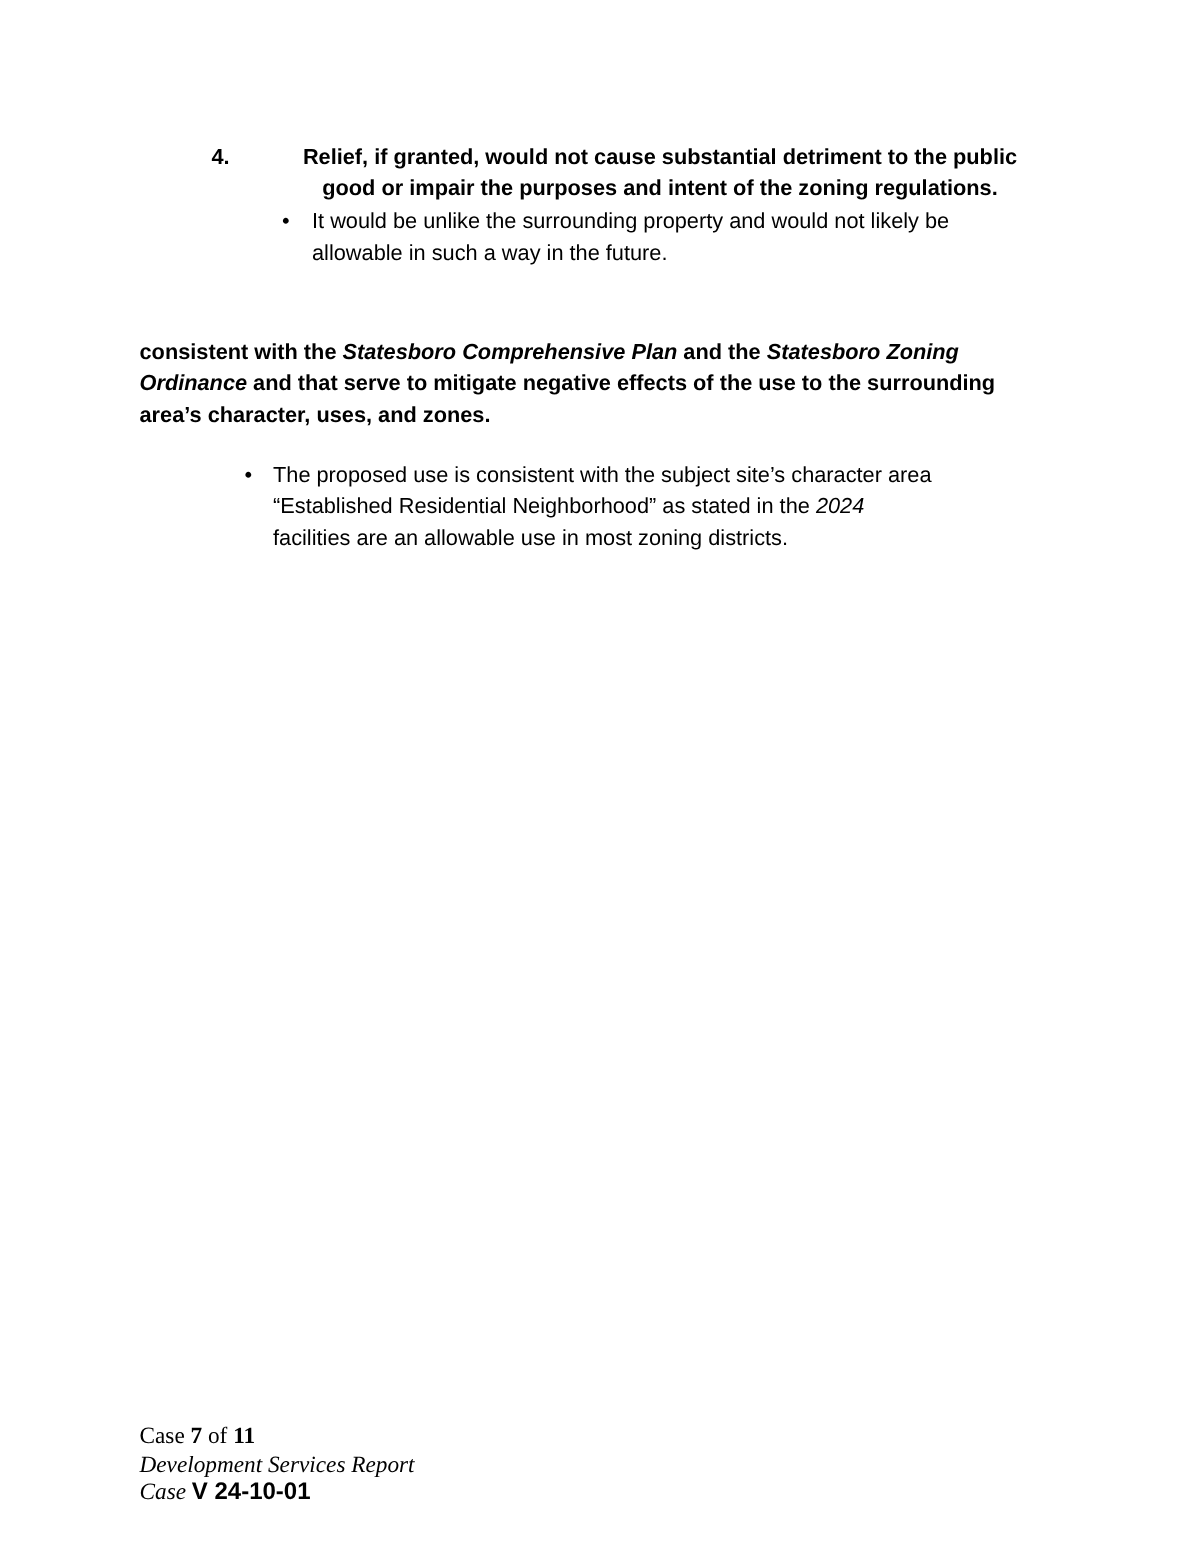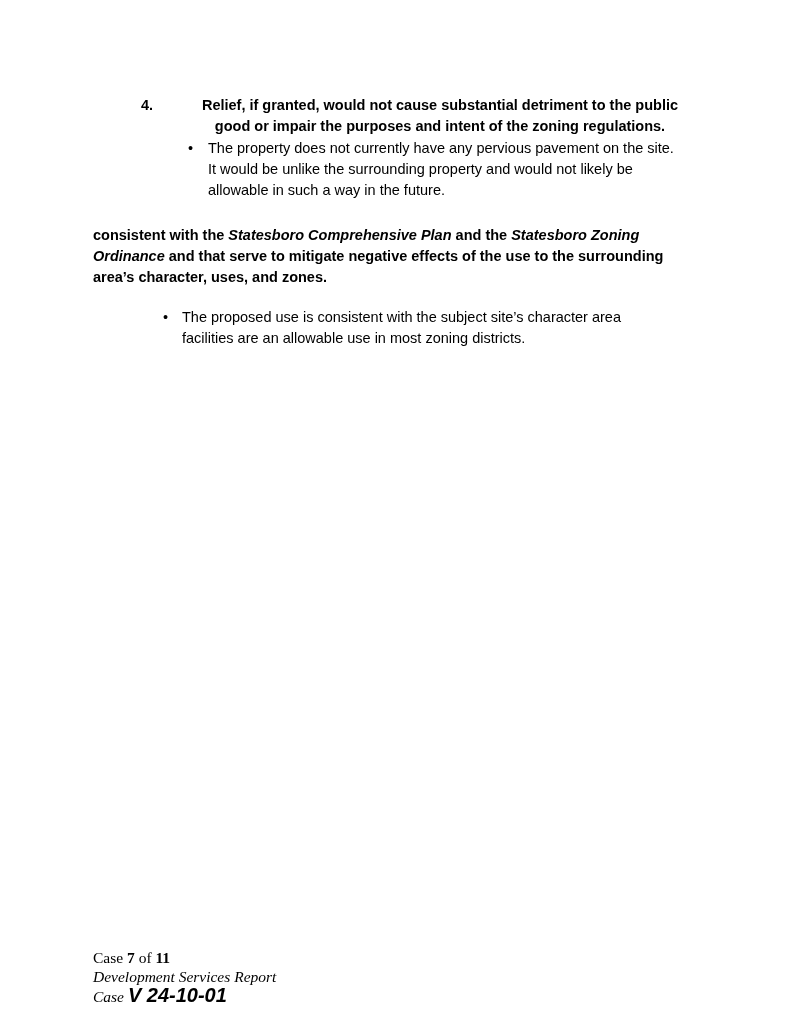--- a/index.html
+++ b/index.html
@@ -46,56 +46,55 @@
 
   
   .footer {
     left: 93px; top: 949px; width: 420px;
     font-family: "Liberation Serif", serif;
     font-size: 15.5px;
     line-height: 18.7px;
   }
   .footer .sans {
     font-family: "Liberation Sans", sans-serif;
-    font-size: 20px;
-    font-style: italic;
+    font-size: 16px;
   }
 </style>
 </head>
 <body>
 
 <div class="page">
 
   <div class="block numbered-item">
     <span class="num">4.</span>
     <div class="item-text">
         <div class="tl"><span class="b">Relief, if granted, would not cause substantial detriment to the public</span></div>
         <div class="tl"><span class="b">good or impair the purposes and intent of the zoning regulations.</span></div>
       </div>
   </div>
 
   <div class="block bullet-row bullet-1">
     <span class="glyph">•</span>
     <div class="bullet-text">
-        <div class="tl"><span>The property does not currently have any pervious pavement on the site.</span></div>
         <div class="tl"><span>It would be unlike the surrounding property and would not likely be</span></div>
         <div class="tl"><span>allowable in such a way in the future.</span></div>
       </div>
   </div>
 
   <div class="block analysis">
       <div class="tl"><span class="b">consistent with the </span><span class="b i">Statesboro Comprehensive Plan</span><span class="b"> and the </span><span class="b i">Statesboro Zoning</span></div>
       <div class="tl"><span class="b i">Ordinance</span><span class="b"> and that serve to mitigate negative effects of the use to the surrounding</span></div>
       <div class="tl"><span class="b">area’s character, uses, and zones.</span></div>
     </div>
 
   <div class="block bullet-row bullet-2">
     <span class="glyph">•</span>
     <div class="bullet-text">
         <div class="tl"><span>The proposed use is consistent with the subject site’s character area</span></div>
+        <div class="tl"><span>“Established Residential Neighborhood” as stated in the </span><span class="i">2024</span></div>
         <div class="tl"><span>facilities are an allowable use in most zoning districts.</span></div>
       </div>
   </div>
 
   <div class="block footer">
     <div>
         <div class="tl"><span>Case </span><span class="b">7</span><span> of </span><span class="b">11</span></div>
       </div>
     <div>
         <div class="tl"><span class="i">Development Services Report</span></div>

